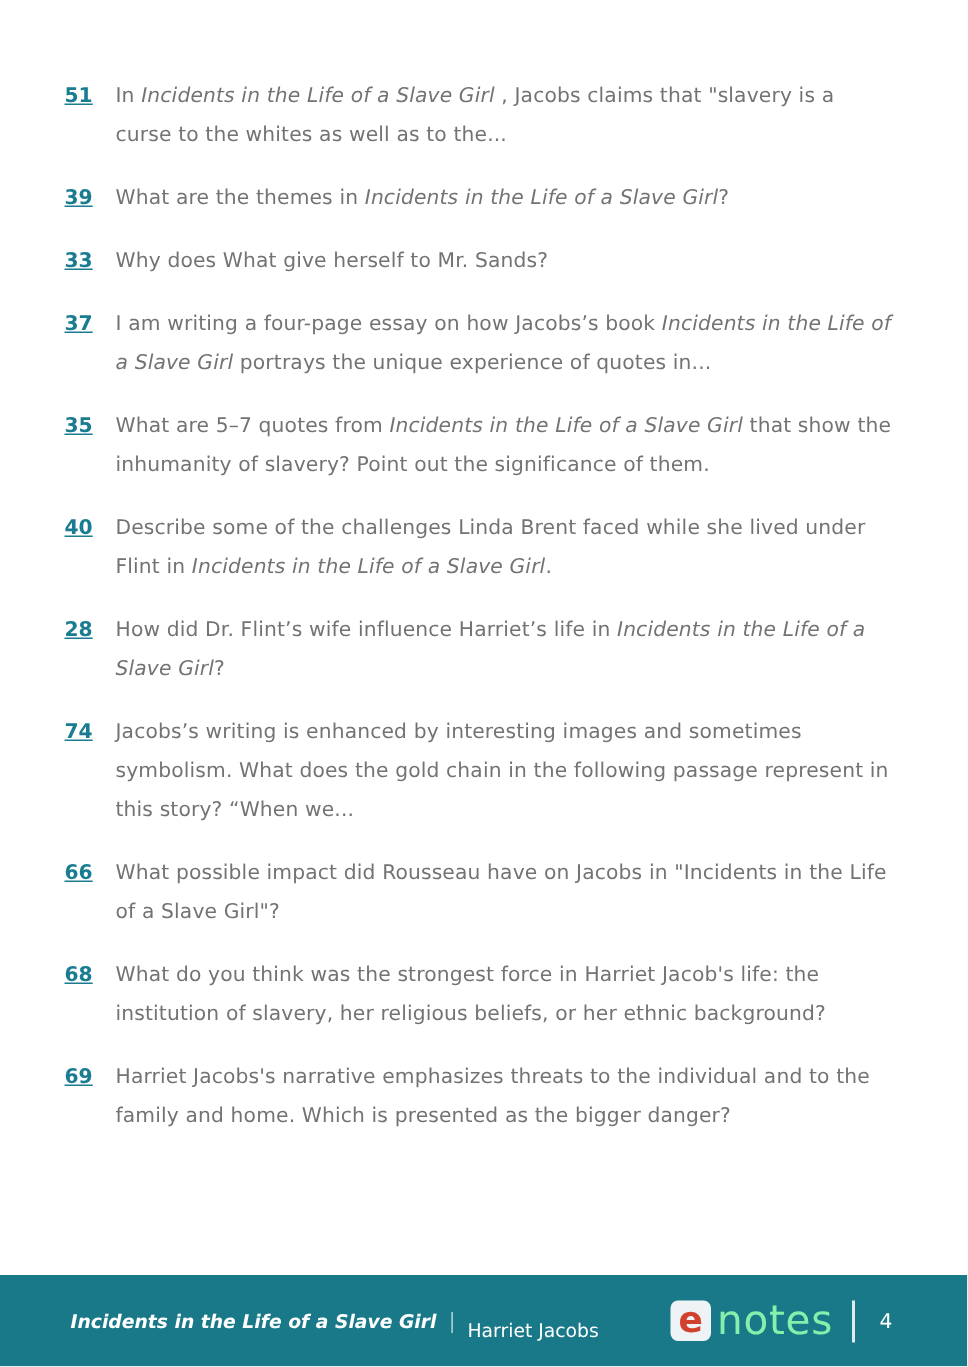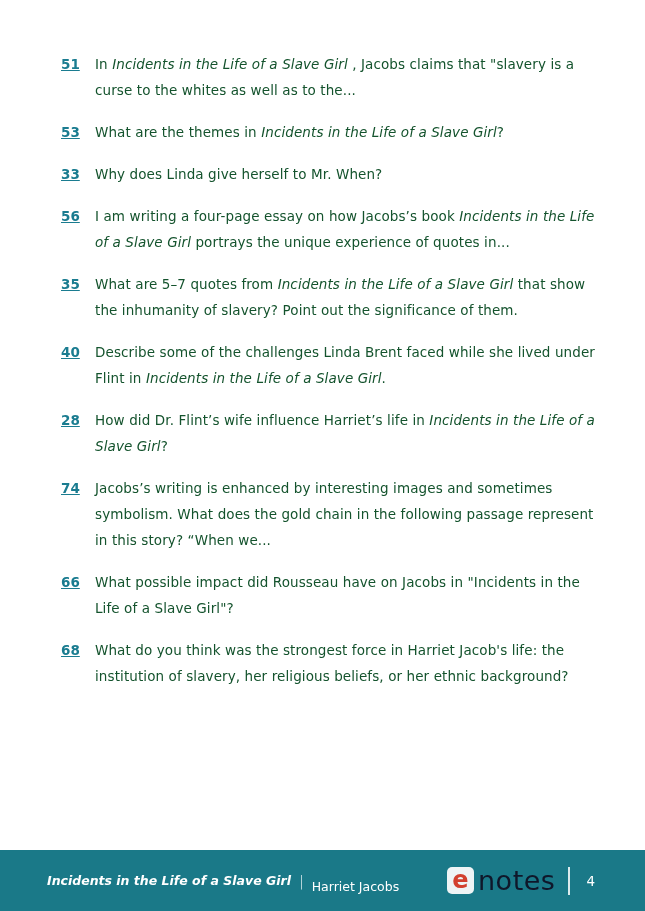--- a/index.html
+++ b/index.html
@@ -12,21 +12,21 @@
     position: relative;
     width: 645px;
     height: 911px;
     background: #ffffff;
     overflow: hidden;
     display: flex;
     flex-direction: column;
   }
   .content {
     flex: 1 1 auto;
-    padding: 51px 44px 0 61px;
+    padding: 51px 44px 0 43px;
   }
   .question {
     display: flex;
     align-items: flex-start;
     margin: 0 0 16px 0;
   }
   .q-number {
     flex: 0 0 34px;
     width: 34px;
     font-size: 13.5px;
@@ -34,21 +34,21 @@
     font-weight: bold;
     color: #1a7c90;
     text-decoration: underline;
     cursor: pointer;
   }
   .q-text {
     margin: 0;
     max-width: 520px;
     font-size: 13.5px;
     line-height: 26px;
-    color: #14532d;
+    color: #737373;
     letter-spacing: 0.1px;
   }
   .q-text .italic { font-style: italic; }
   .footer {
     flex: 0 0 61px;
     height: 61px;
     background: #1a7988;
     display: flex;
     align-items: center;
     justify-content: space-between;
@@ -93,21 +93,21 @@
     font-size: 24px;
     font-weight: bold;
     line-height: 1;
     display: flex;
     align-items: center;
     justify-content: center;
     padding-bottom: 2px;
     box-sizing: border-box;
   }
   .notes-text {
-    color: #0f172a;
+    color: #86efac;
     font-size: 27px;
     font-weight: normal;
     letter-spacing: 0.5px;
     margin-left: 4px;
     line-height: 1;
   }
   .footer-divider {
     width: 2px;
     height: 28px;
     background: rgba(255,255,255,0.85);
@@ -123,31 +123,31 @@
 
 <div class="page">
 
   <main class="content">
   <div class="question">
     <a class="q-number">51</a>
     <p class="q-text"><span>In </span><span class="italic">Incidents in the Life of a Slave Girl</span><span> , Jacobs claims that "slavery is a curse to the whites as well as to the...</span></p>
   </div>
 
   <div class="question">
-    <a class="q-number">53</a>
+    <a class="q-number">39</a>
     <p class="q-text"><span>What are the themes in </span><span class="italic">Incidents in the Life of a Slave Girl</span><span>?</span></p>
   </div>
 
   <div class="question">
     <a class="q-number">33</a>
-    <p class="q-text"><span>Why does Linda give herself to Mr. When?</span></p>
-  </div>
-
-  <div class="question">
-    <a class="q-number">56</a>
+    <p class="q-text"><span>Why does What give herself to Mr. Sands?</span></p>
+  </div>
+
+  <div class="question">
+    <a class="q-number">37</a>
     <p class="q-text"><span>I am writing a four-page essay on how Jacobs’s book </span><span class="italic">Incidents in the Life of a Slave Girl</span><span> portrays the unique experience of quotes in...</span></p>
   </div>
 
   <div class="question">
     <a class="q-number">35</a>
     <p class="q-text"><span>What are 5–7 quotes from </span><span class="italic">Incidents in the Life of a Slave Girl</span><span> that show the inhumanity of slavery? Point out the significance of them.</span></p>
   </div>
 
   <div class="question">
     <a class="q-number">40</a>
@@ -167,20 +167,24 @@
   <div class="question">
     <a class="q-number">66</a>
     <p class="q-text"><span>What possible impact did Rousseau have on Jacobs in "Incidents in the Life of a Slave Girl"?</span></p>
   </div>
 
   <div class="question">
     <a class="q-number">68</a>
     <p class="q-text"><span>What do you think was the strongest force in Harriet Jacob's life: the institution of slavery, her religious beliefs, or her ethnic background?</span></p>
   </div>
 
+  <div class="question">
+    <a class="q-number">69</a>
+    <p class="q-text"><span>Harriet Jacobs's narrative emphasizes threats to the individual and to the family and home. Which is presented as the bigger danger?</span></p>
+  </div>
 </main>
 
   <footer class="footer">
     <div class="footer-left">
       <span class="footer-book-title">Incidents in the Life of a Slave Girl</span>
       <span class="footer-sep">|</span>
       <span class="footer-author">Harriet Jacobs</span>
     </div>
     <div class="footer-right">
       <div class="enotes-logo">

